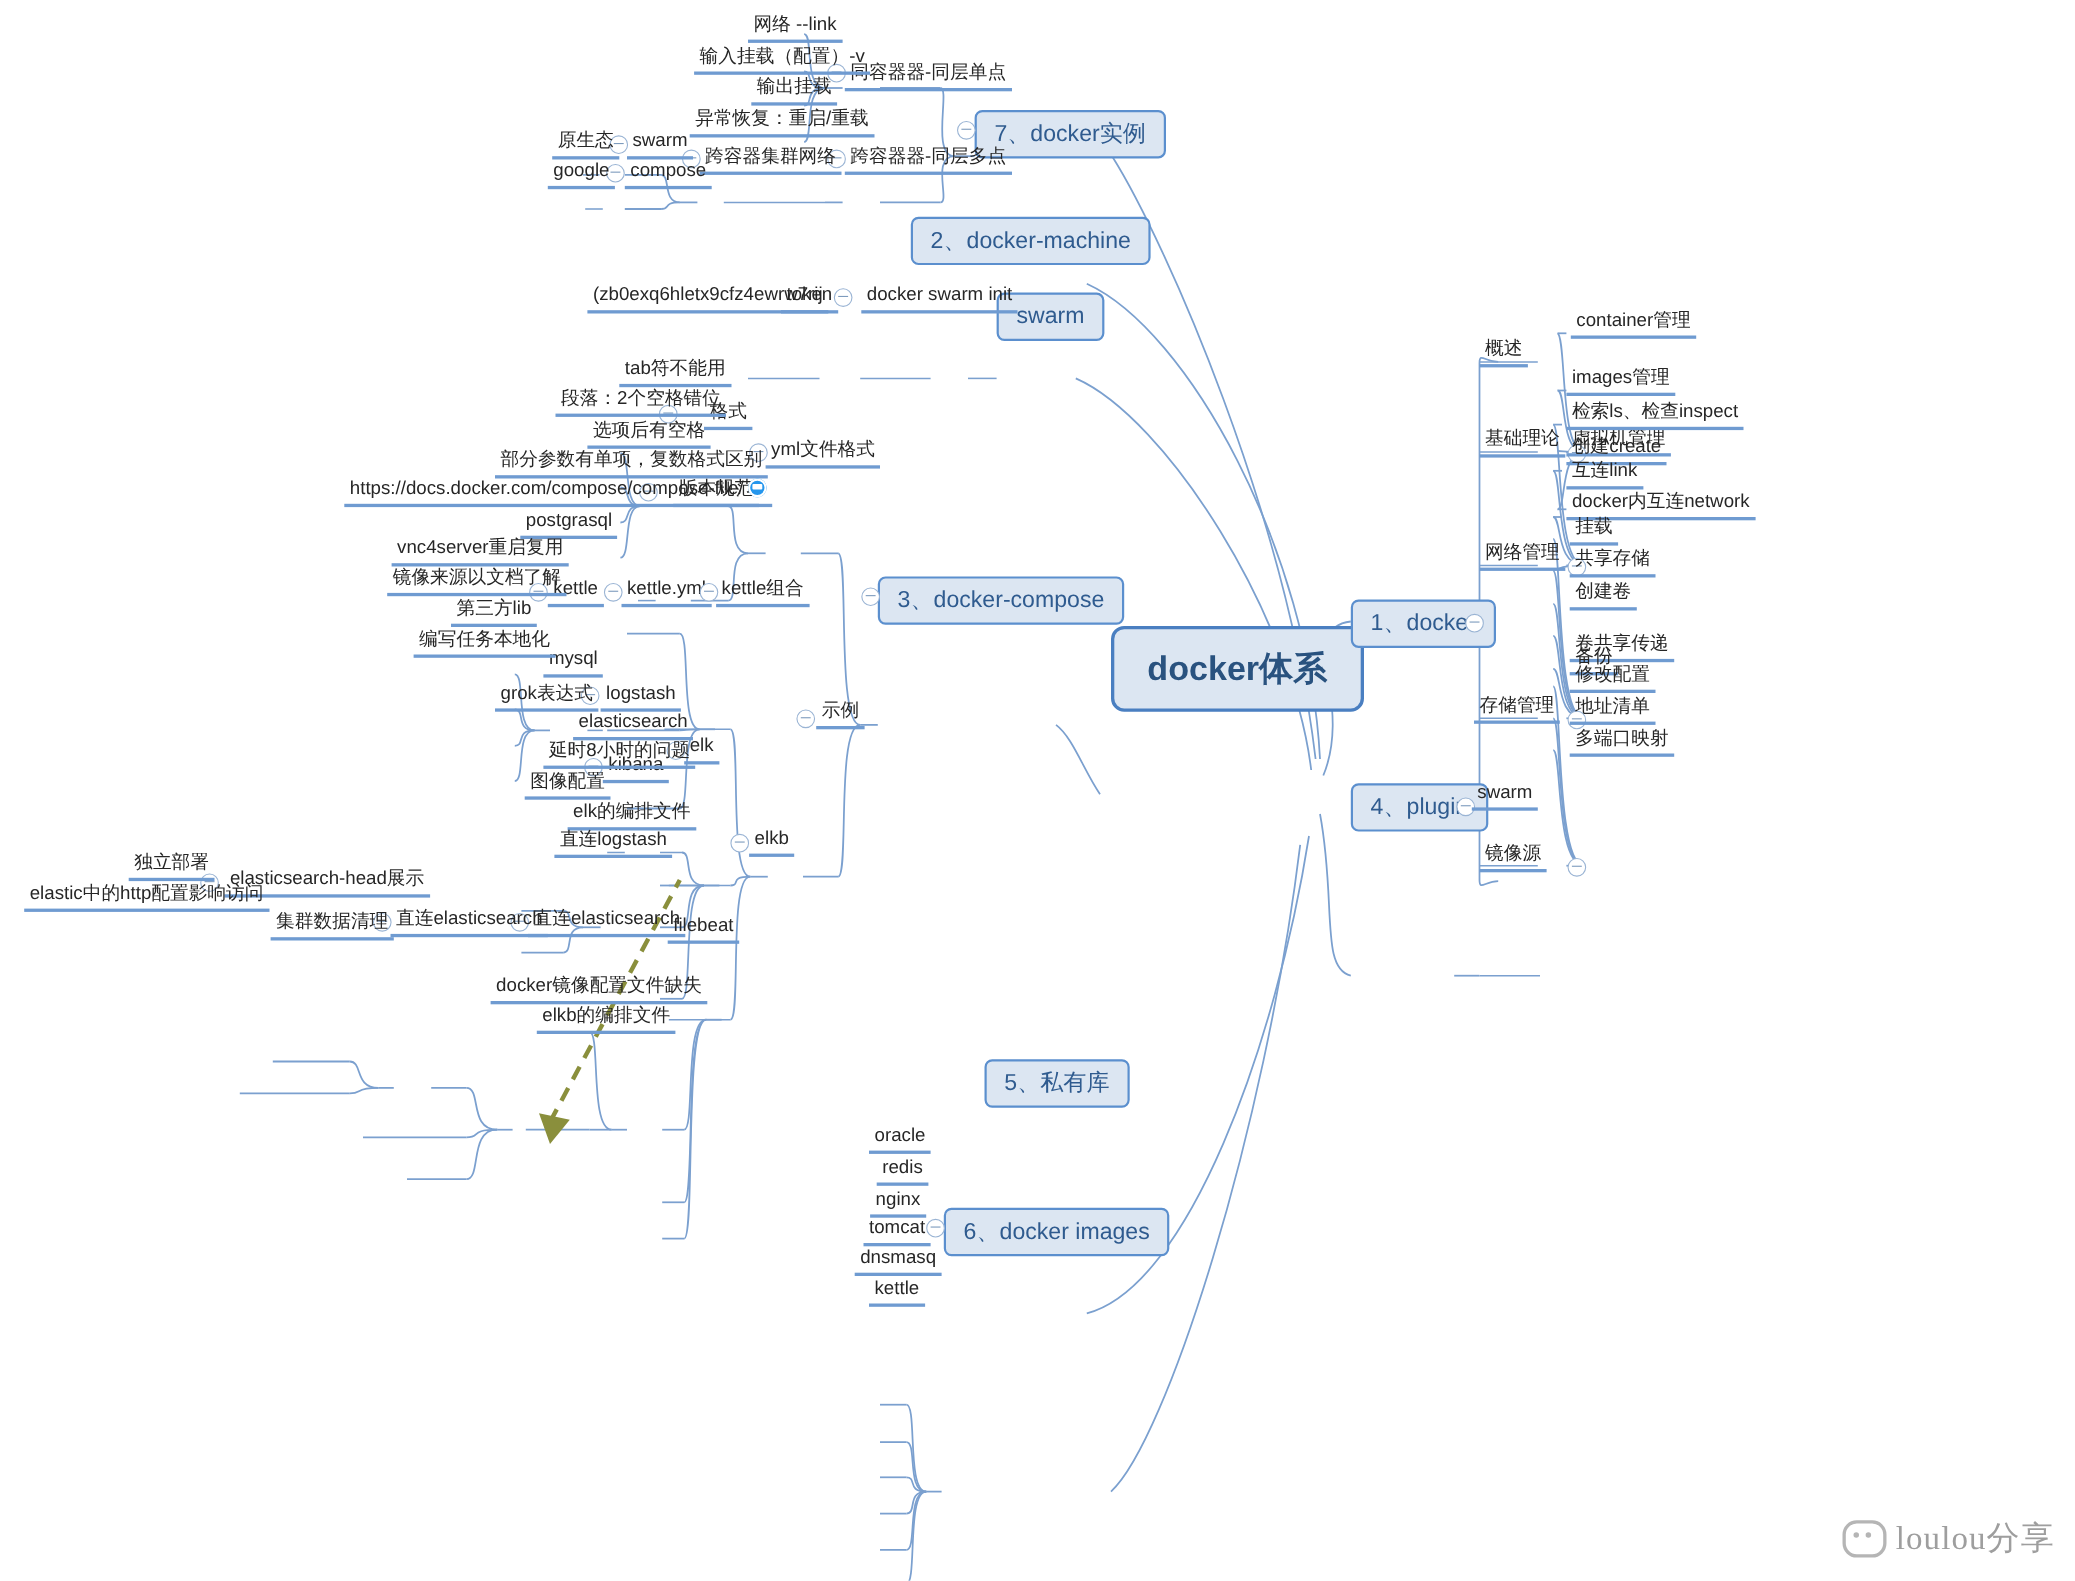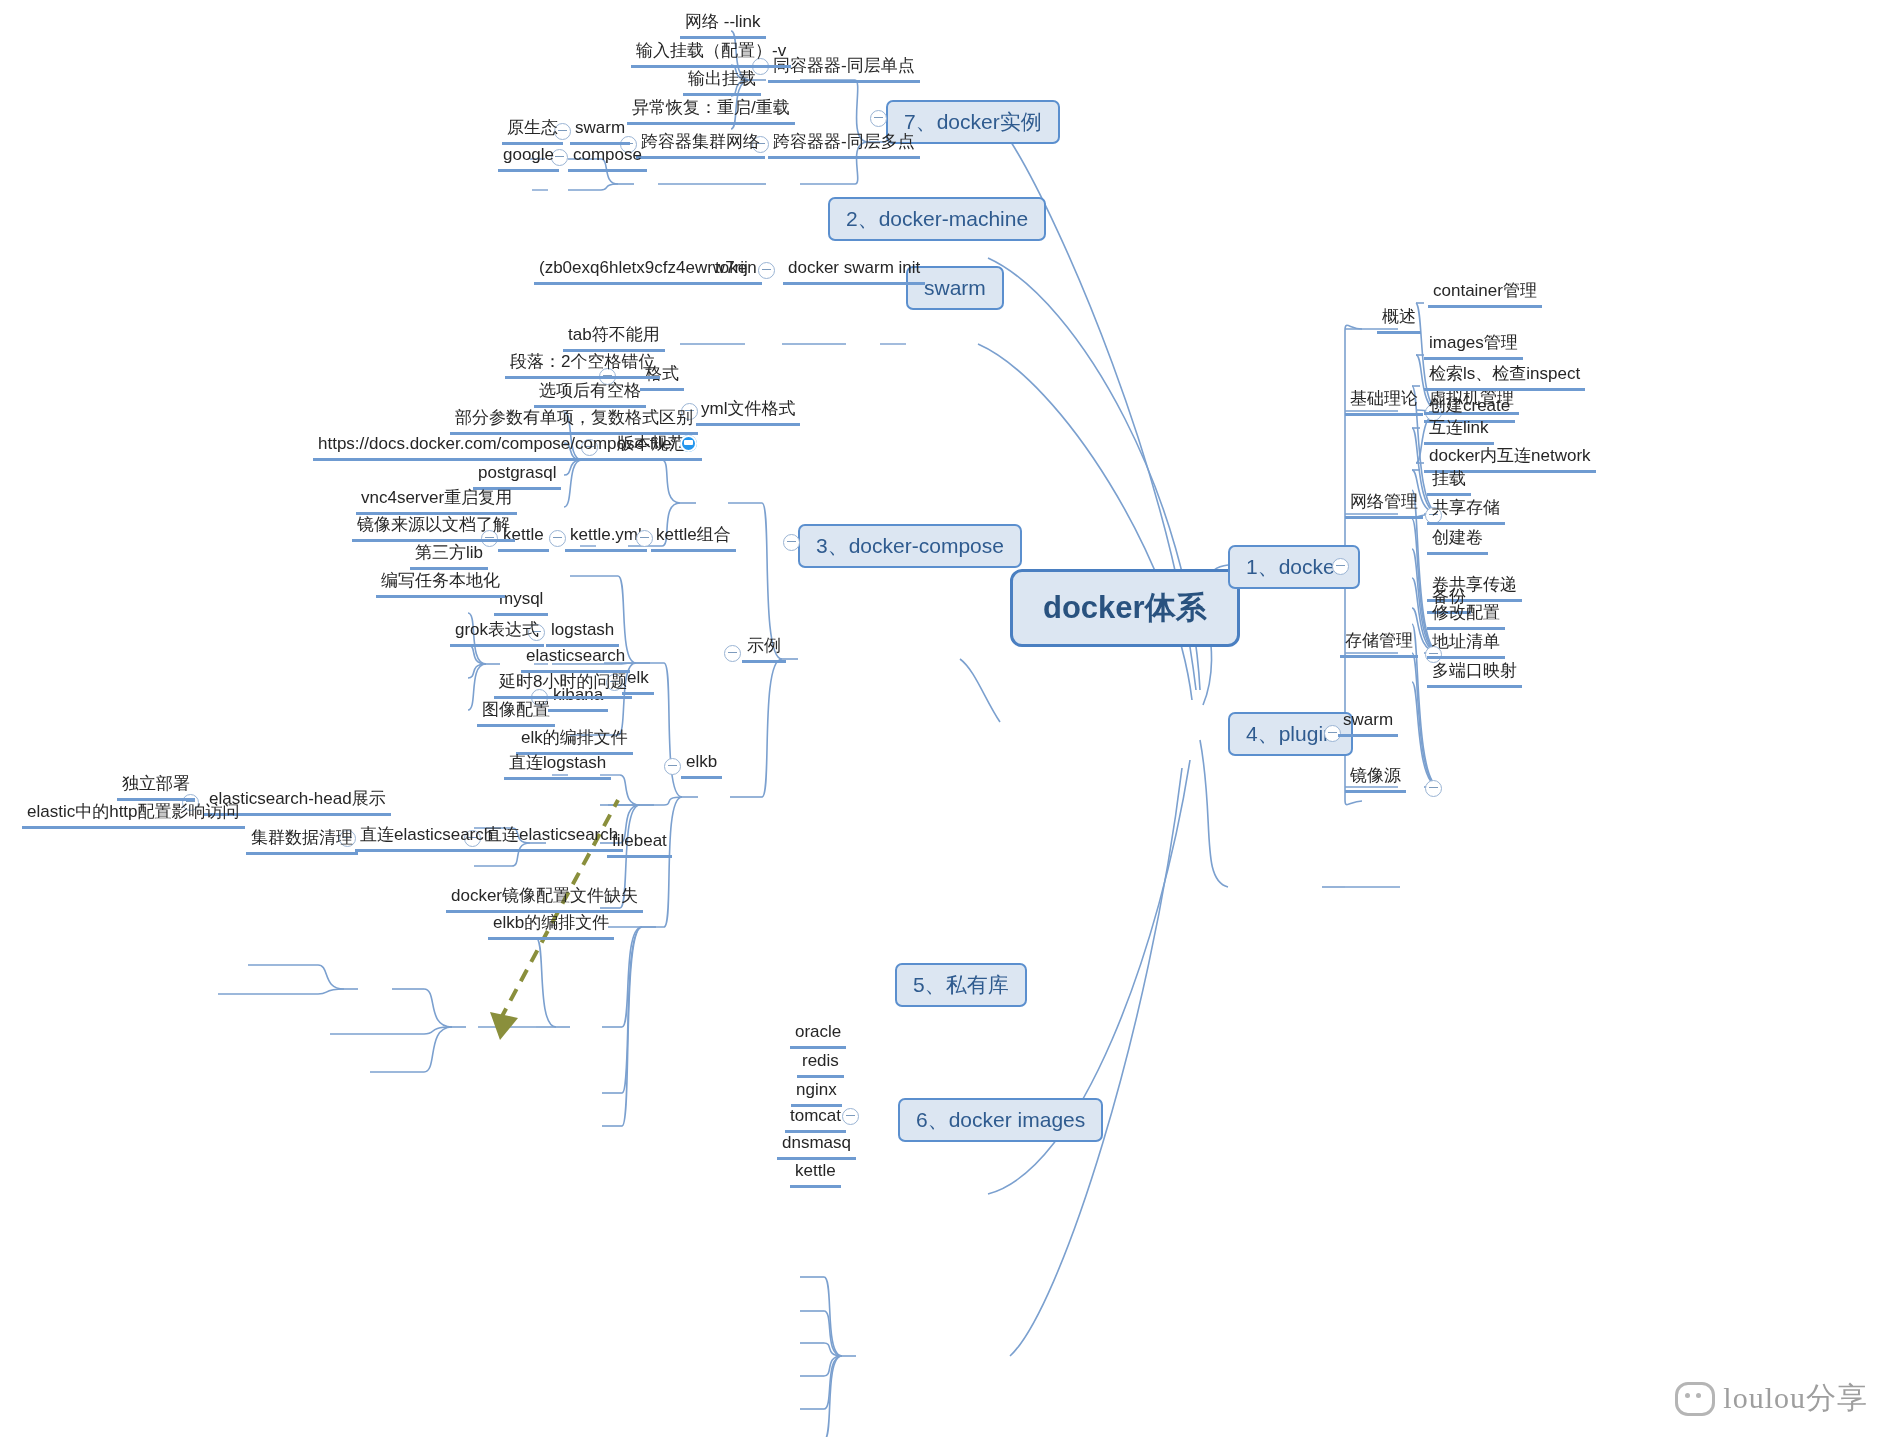--- a/index.html
+++ b/index.html
@@ -244,21 +244,21 @@
       <path d="M500 1020 L618 800" fill="none" stroke="#8a8f3c" stroke-width="4" stroke-dasharray="13,9"></path>
       <path d="M490 1012 L518 1018 L500 1040 Z" fill="#8a8f3c"></path>
     </g>
   </svg>
 
   <div class="node box root" style="left:1010px;top:1129px;transform:translate(0,-560px);">docker体系</div>
 
   <div class="node box" style="left:1228px;top:545px;">1、docker</div>
   <div class="toggle" style="left:1332px;top:558px;"></div>
 
-  <div class="node leaf thin" style="left:1345px;top:307px;margin-left:32px;">概述</div>
+  <div class="node leaf thin" style="left:1345px;top:307px;">概述</div>
 
   <div class="node leaf thin" style="left:1345px;top:389px;">基础理论</div>
   <div class="toggle" style="left:1425px;top:404px;"></div>
   <div class="node leaf thin" style="left:1428px;top:281px;">container管理</div>
   <div class="node leaf thin" style="left:1424px;top:333px;">images管理</div>
   <div class="node leaf thin" style="left:1424px;top:388px;">虚拟机管理</div>
 
   <div class="node leaf thin" style="left:1345px;top:492px;">网络管理</div>
   <div class="toggle" style="left:1425px;top:507px;"></div>
   <div class="node leaf thin" style="left:1424px;top:364px;">检索ls、检查inspect</div>
@@ -281,21 +281,21 @@
   <div class="node leaf thin" style="left:1427px;top:661px;">多端口映射</div>
 
   <div class="node box" style="left:828px;top:197px;">2、docker-machine</div>
 
   <div class="node box" style="left:1228px;top:712px;">4、plugin</div>
   <div class="toggle" style="left:1324px;top:725px;"></div>
   <div class="node leaf thin" style="left:1338px;top:710px;">swarm</div>
 
   <div class="node box" style="left:895px;top:963px;">5、私有库</div>
 
-  <div class="node box" style="left:858px;top:1098px;margin-left:40px;">6、docker  images</div>
+  <div class="node box" style="left:858px;top:1098px;">6、docker  images</div>
   <div class="toggle" style="left:842px;top:1108px;"></div>
   <div class="node leaf thin" style="left:790px;top:1022px;">oracle</div>
   <div class="node leaf thin" style="left:797px;top:1051px;">redis</div>
   <div class="node leaf thin" style="left:791px;top:1080px;">nginx</div>
   <div class="node leaf thin" style="left:785px;top:1106px;">tomcat</div>
   <div class="node leaf thin" style="left:777px;top:1133px;">dnsmasq</div>
   <div class="node leaf thin" style="left:790px;top:1161px;">kettle</div>
 
   <div class="node box" style="left:886px;top:100px;">7、docker实例</div>
   <div class="toggle" style="left:870px;top:110px;"></div>

